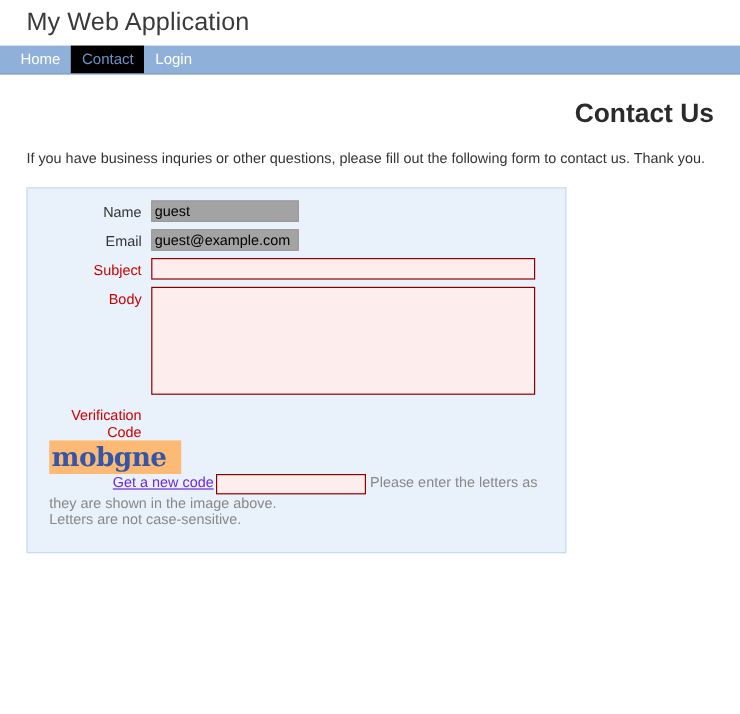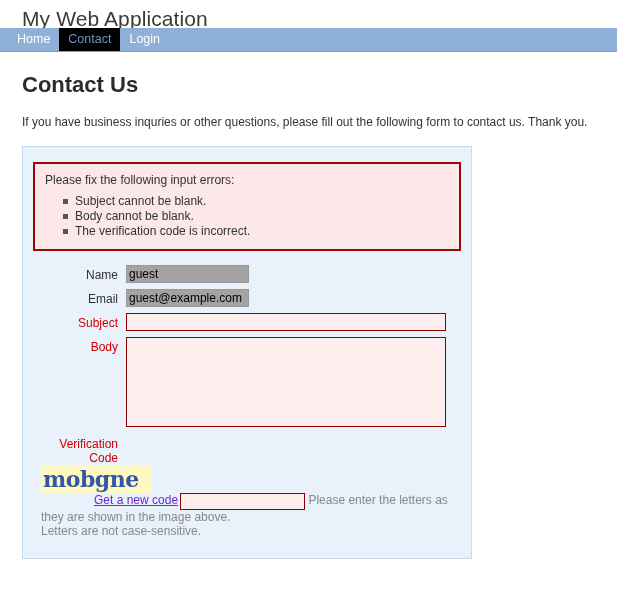--- a/index.html
+++ b/index.html
@@ -12,21 +12,21 @@
     height: 595px;
     background: #ffffff;
     font-family: "Liberation Sans", sans-serif;
     font-size: 12px;
     color: #333333;
     overflow: hidden;
   }
 
   
   #header {
-    height: 28px;
+    height: 38px;
     background: #ffffff;
     position: relative;
   }
   #app-title {
     position: absolute;
     left: 22px;
     top: 7px;
     font-size: 21px;
     font-weight: normal;
     color: #3a3a3a;
@@ -70,20 +70,21 @@
   
   #content {
     padding: 0 22px;
   }
   h1.page-title {
     font-size: 22px;
     font-weight: bold;
     color: #2b2b2b;
     margin: 20px 0 16px 0;
     line-height: 26px;
+    text-align: right;
   }
   p.intro {
     font-size: 12px;
     color: #333333;
     margin: 0 0 16px 0;
     line-height: 16px;
   }
 
   
   .form-panel {
@@ -192,21 +193,21 @@
     padding-top: 2px;
     line-height: 14px;
   }
   .captcha-body {
     display: inline-block;
     margin-left: 8px;
     vertical-align: top;
   }
   .captcha-image {
     display: block;
-    background: #fef9c3;
+    background: #fdba74;
     width: 110px;
     height: 28px;
     line-height: 28px;
     font-family: "DejaVu Serif", serif;
     font-weight: bold;
     font-size: 22px;
     color: #3456a8;
     letter-spacing: -0.5px;
     padding-left: 2px;
     box-sizing: border-box;
@@ -277,28 +278,20 @@
 </div>
 
 <div id="content">
 
   <h1 class="page-title">Contact Us</h1>
 
   <p class="intro">If you have business inquries or other questions, please fill out the following form to contact us. Thank you.</p>
 
   <div class="form-panel">
 
-    <div class="errorSummary">
-      <p>Please fix the following input errors:</p>
-      <ul>
-        <li>Subject cannot be blank.</li>
-        <li>Body cannot be blank.</li>
-        <li>The verification code is incorrect.</li>
-      </ul>
-    </div>
 
     <div class="row">
       <label>Name</label><input class="text normal" type="text" value="guest" style="">
     </div>
 
     <div class="row">
       <label>Email</label><input class="text normal" type="text" value="guest@example.com" style="">
     </div>
 
     <div class="row error">

